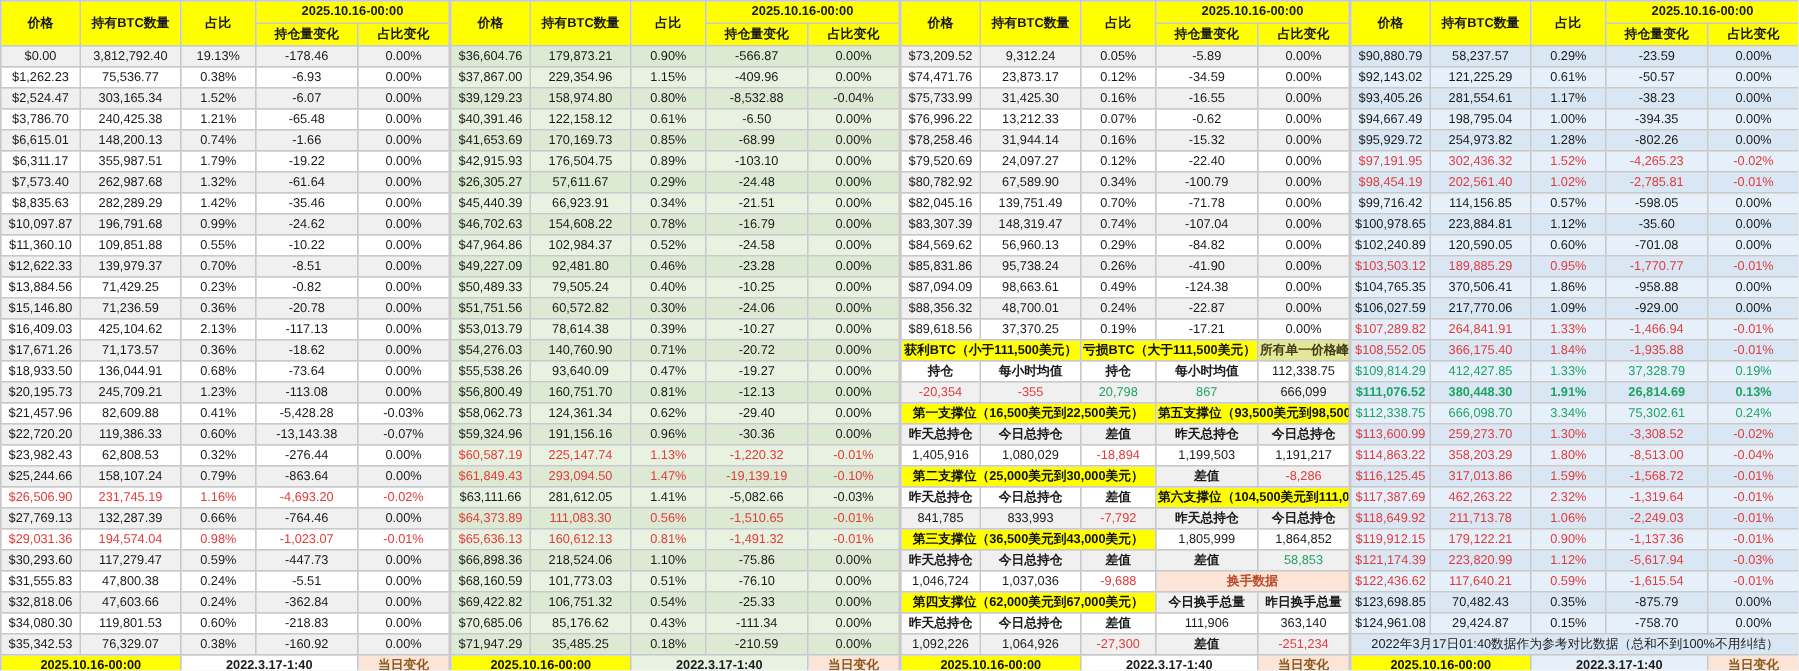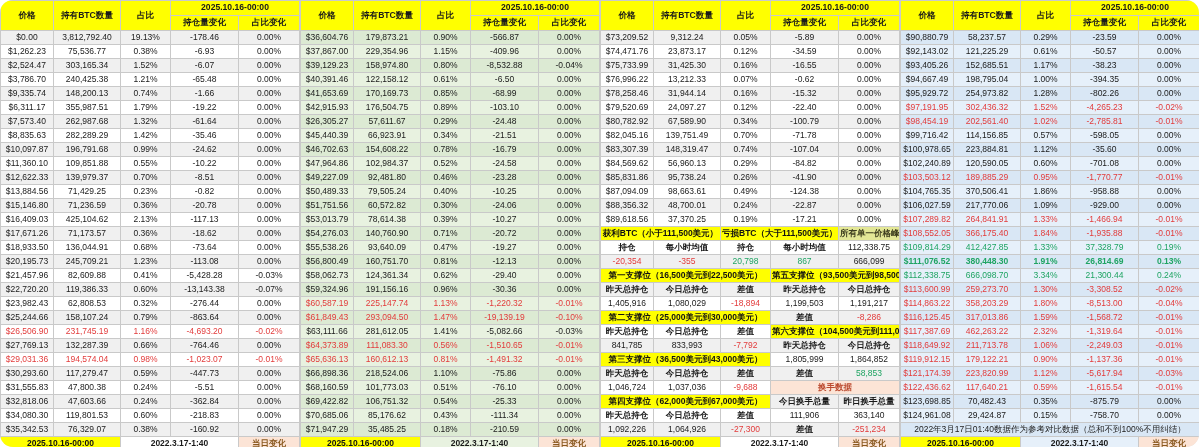--- a/index.html
+++ b/index.html
@@ -1,17 +1,17 @@
 <!DOCTYPE html>
 <html><head>
 <meta charset="utf-8">
 <style>
   html,body{margin:0;padding:0;background:#ffffff;}
   body{font-family:"Liberation Sans","DejaVu Sans",sans-serif;}
-  .sheet{width:1199px;height:447px;display:flex;gap:1px;background:#e6e6e6;overflow:hidden;border-radius:13px;}
+  .sheet{width:1199px;height:447px;display:flex;gap:1px;background:#e6e6e6;overflow:hidden;}
   .panel{flex:1 1 0;min-width:0;}
   table{border-collapse:collapse;table-layout:fixed;width:100%;height:100%;}
   th,td{border:1px solid #c9c9c9;font-size:8.5px;line-height:1.05;text-align:center;
         padding:0 1px;white-space:nowrap;overflow:hidden;color:#1a1a1a;height:13px;}
   thead th{background:#ffff00;font-weight:bold;font-size:8.6px;height:14px;}
   
   .t-plain tbody tr:nth-child(odd) td{background:#f0f0f0;}
   .t-plain tbody tr:nth-child(even) td{background:#ffffff;}
   .t-green tbody tr:nth-child(odd) td{background:#dcead3;}
   .t-green tbody tr:nth-child(even) td{background:#e8f2e0;}
@@ -81,21 +81,21 @@
             <td class="c-k">0.00%</td>
           </tr>
           <tr>
             <td class="c-k">$3,786.70</td>
             <td class="c-k">240,425.38</td>
             <td class="c-k">1.21%</td>
             <td class="c-k">-65.48</td>
             <td class="c-k">0.00%</td>
           </tr>
           <tr>
-            <td class="c-k">$9,335.74</td>
+            <td class="c-k">$6,615.01</td>
             <td class="c-k">148,200.13</td>
             <td class="c-k">0.74%</td>
             <td class="c-k">-1.66</td>
             <td class="c-k">0.00%</td>
           </tr>
           <tr>
             <td class="c-k">$6,311.17</td>
             <td class="c-k">355,987.51</td>
             <td class="c-k">1.79%</td>
             <td class="c-k">-19.22</td>
@@ -760,21 +760,21 @@
           </tr>
           <tr>
             <td class="c-k">$92,143.02</td>
             <td class="c-k">121,225.29</td>
             <td class="c-k">0.61%</td>
             <td class="c-k">-50.57</td>
             <td class="c-k">0.00%</td>
           </tr>
           <tr>
             <td class="c-k">$93,405.26</td>
-            <td class="c-k">152,685.51</td>
+            <td class="c-k">281,554.61</td>
             <td class="c-k">1.17%</td>
             <td class="c-k">-38.23</td>
             <td class="c-k">0.00%</td>
           </tr>
           <tr>
             <td class="c-k">$94,667.49</td>
             <td class="c-k">198,795.04</td>
             <td class="c-k">1.00%</td>
             <td class="c-k">-394.35</td>
             <td class="c-k">0.00%</td>
@@ -867,21 +867,21 @@
             <td class="c-gb">$111,076.52</td>
             <td class="c-gb">380,448.30</td>
             <td class="c-gb">1.91%</td>
             <td class="c-gb">26,814.69</td>
             <td class="c-gb">0.13%</td>
           </tr>
           <tr>
             <td class="c-g">$112,338.75</td>
             <td class="c-g">666,098.70</td>
             <td class="c-g">3.34%</td>
-            <td class="c-g">21,300.44</td>
+            <td class="c-g">75,302.61</td>
             <td class="c-g">0.24%</td>
           </tr>
           <tr>
             <td class="c-r">$113,600.99</td>
             <td class="c-r">259,273.70</td>
             <td class="c-r">1.30%</td>
             <td class="c-r">-3,308.52</td>
             <td class="c-r">-0.02%</td>
           </tr>
           <tr>

